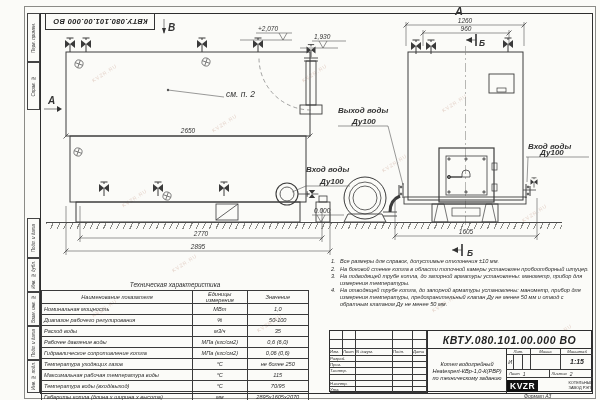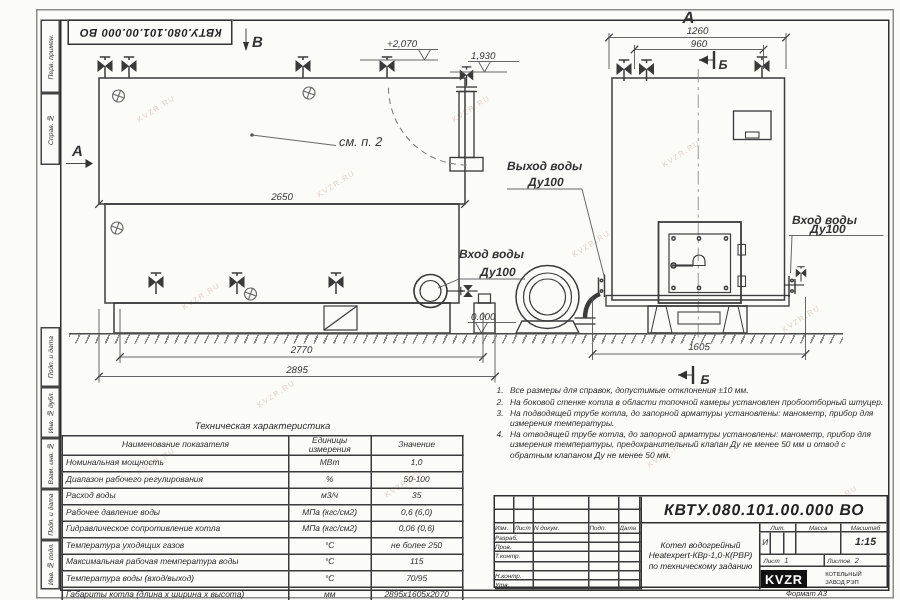--- a/index.html
+++ b/index.html
@@ -32,21 +32,21 @@
   
   .tb{position:absolute;left:329px;top:330px;width:263px;height:62px;border:1.3px solid #2e2e2e;box-sizing:border-box;background:#fbfbf8;}
   .tb .cell{position:absolute;box-sizing:border-box;border-right:0.7px solid #3a3a3a;border-bottom:0.7px solid #3a3a3a;
         font-size:4.2px;font-style:italic;overflow:hidden;color:#2c2c2c;}
   .tb .docnum{position:absolute;left:97px;top:0;width:164px;height:18px;border-left:1px solid #2e2e2e;border-bottom:1px solid #2e2e2e;
         display:flex;align-items:center;justify-content:center;font-size:10.5px;font-weight:bold;font-style:italic;letter-spacing:.6px;box-sizing:border-box;}
   .tb .name{position:absolute;left:97px;top:18px;width:79px;height:44px;border-left:1px solid #2e2e2e;box-sizing:border-box;
         display:flex;flex-direction:column;align-items:center;justify-content:center;text-align:center;
         font-size:5.6px;font-style:italic;line-height:7px;}
   .tb .logo{position:absolute;left:176px;top:47px;width:87px;height:15px;border-left:0.7px solid #3a3a3a;box-sizing:border-box;
-        display:flex;align-items:center;justify-content:flex-start;gap:12px;}
+        display:flex;align-items:center;justify-content:space-between;gap:12px;}
   .tb .logo .mark{background:#111;color:#fff;font-weight:bold;font-size:8.5px;padding:1px 3px;letter-spacing:.5px;font-style:normal;}
   .tb .logo .sub{font-size:3.9px;line-height:4.4px;color:#222;font-style:normal;}
   .fmt{position:absolute;left:524px;top:393px;font-size:5px;font-style:italic;color:#333;}
   .wm{position:absolute;font-size:5px;letter-spacing:1px;color:rgba(196,148,128,.42);transform:rotate(-33deg);pointer-events:none;}
 </style>
 </head>
 <body>
 
 <div class="page">
 

